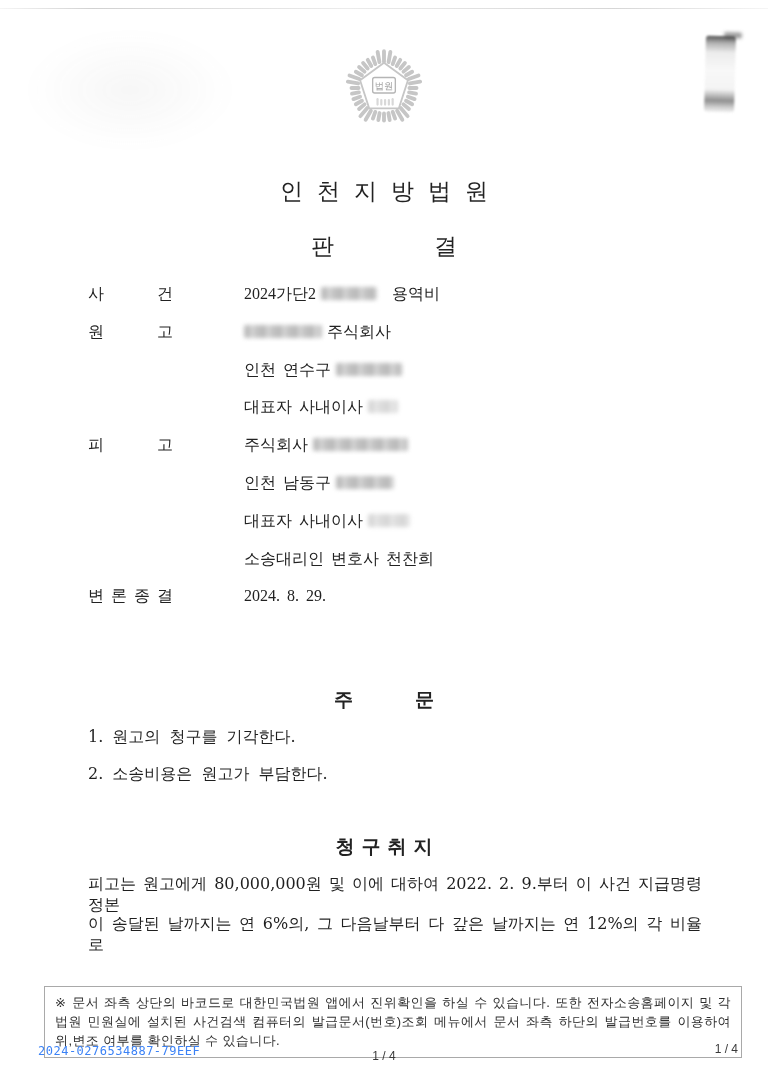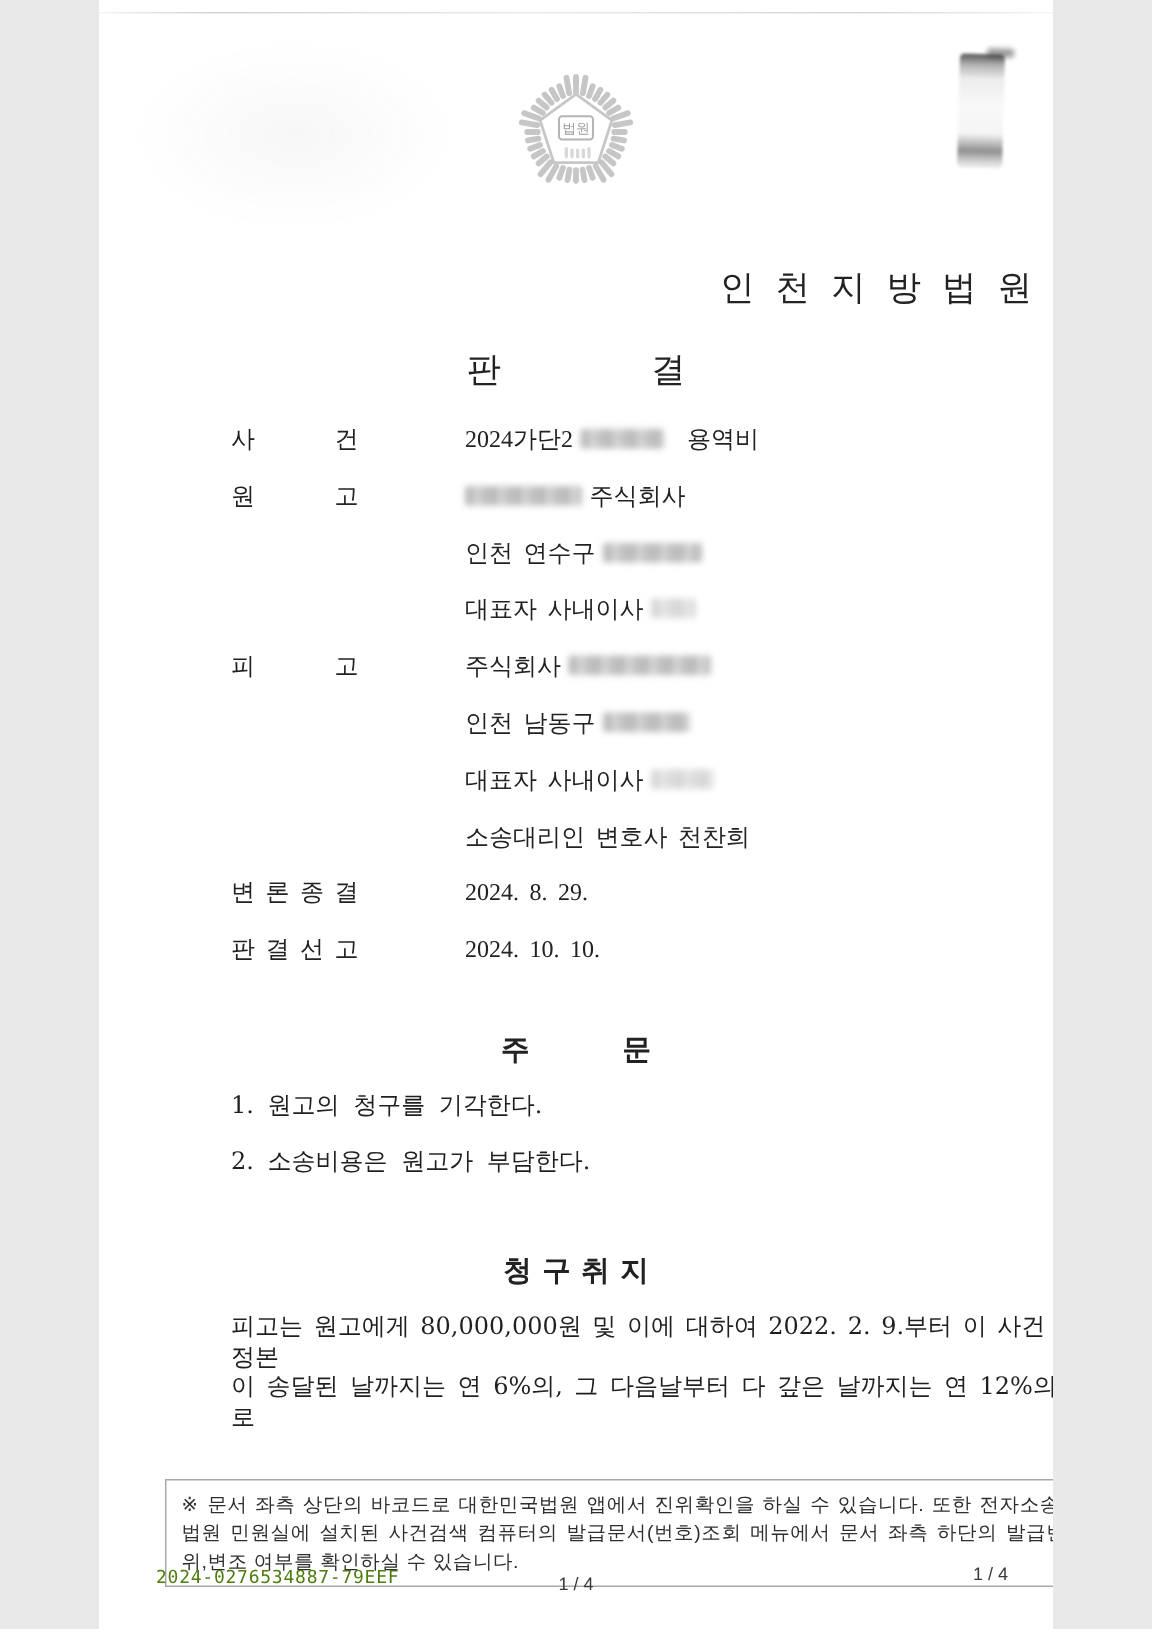--- a/index.html
+++ b/index.html
@@ -1,38 +1,38 @@
 <!DOCTYPE html>
 <html><head>
 <meta charset="utf-8">
 <style>
   html,body{margin:0;padding:0;background:#e9e9e9;}
   .page{
-    position:relative;width:636px;height:1086px;margin:0 auto;
+    position:relative;width:768px;height:1086px;margin:0 auto;
     background:#ffffff;overflow:hidden;
     font-family:"DejaVu Serif","Liberation Serif",serif;
     color:#1f1f1f;
   }
   
   .scan-topline{position:absolute;top:8px;left:0;right:0;height:1px;
     background:linear-gradient(90deg,rgba(0,0,0,.04),rgba(0,0,0,.18) 12%,rgba(0,0,0,.08) 45%,rgba(0,0,0,.16) 80%,rgba(0,0,0,.04));}
   .scan-blob-left{position:absolute;left:25px;top:30px;width:210px;height:120px;border-radius:50%;
     background:radial-gradient(closest-side,rgba(90,90,90,.05),rgba(90,90,90,0));filter:blur(6px);}
   .scan-mark-right{position:absolute;right:33px;top:36px;width:30px;height:76px;border-radius:3px;
     transform:rotate(1.5deg);filter:blur(1.2px);
     background:linear-gradient(180deg,
       rgba(40,40,40,.78) 0%,rgba(90,90,90,.45) 10%,rgba(170,170,170,.22) 22%,
       rgba(205,205,205,.14) 45%,rgba(190,190,190,.16) 70%,
       rgba(70,70,70,.6) 85%,rgba(120,120,120,.35) 94%,rgba(160,160,160,.15) 100%);}
   .scan-mark-right::after{content:"";position:absolute;top:-4px;right:-6px;width:18px;height:6px;
     background:rgba(60,60,60,.5);filter:blur(1.5px);border-radius:2px;}
   
   .seal{position:absolute;left:50%;top:46px;transform:translateX(-50%);}
   
-  .court-name{position:absolute;top:176px;left:0;right:0;text-align:right;
+  .court-name{position:absolute;top:176px;left:0;right:0;text-align:center;
     font-size:23px;letter-spacing:14px;text-indent:14px;color:#222;}
   .doc-type{position:absolute;top:231px;left:0;right:0;display:flex;justify-content:center;gap:100px;
     font-size:23px;color:#222;}
   .section-heading{position:absolute;left:0;right:0;display:flex;justify-content:center;
     font-size:19px;font-weight:600;color:#222;}
   .heading-order{top:687px;gap:62px;}
   .heading-claim{top:834px;letter-spacing:7px;text-indent:7px;}
   
   .case-table{position:absolute;top:283px;left:88px;right:60px;}
   .case-row{display:flex;height:37.8px;font-size:16px;line-height:22px;font-family:Liberation Serif, serif;}
@@ -47,21 +47,21 @@
   .order-item{height:36.5px;word-spacing:4px;}
   .claim-lines{position:absolute;top:874px;left:88px;width:614px;font-size:16px;}
   .claim-line{height:40px;text-align:justify;text-align-last:justify;word-spacing:2px;white-space:nowrap;display:flex;justify-content:space-between;}
   
   .jline{display:block;text-align:justify;text-align-last:justify;white-space:normal;}
   
   .footer-box{position:absolute;left:44px;top:986px;width:676px;border:1px solid #a9a9a9;
     padding:6px 10px 7px 10px;font-family:"Liberation Sans","DejaVu Sans",sans-serif;
     font-size:13px;line-height:19px;color:#2e2e2e;text-align:justify;letter-spacing:.4px;}
   .issue-number{position:absolute;left:38px;top:1044px;
-    font-family:"DejaVu Sans Mono","Liberation Mono",monospace;font-size:12px;color:#4d7c0f;letter-spacing:.5px;}
+    font-family:"DejaVu Sans Mono","Liberation Mono",monospace;font-size:12px;color:#3b82f6;letter-spacing:.5px;}
   .page-indicator-center{position:absolute;left:50%;top:1049px;transform:translateX(-50%);
     font-family:"Liberation Sans","DejaVu Sans",sans-serif;font-size:12px;color:#3a3a3a;}
   .page-indicator-right{position:absolute;right:30px;top:1042px;
     font-family:"Liberation Sans","DejaVu Sans",sans-serif;font-size:12px;color:#3a3a3a;}
 </style>
 </head>
 <body>
 
 <div class="page">
 
@@ -159,24 +159,20 @@
       <span class="row-value"><span>대표자 사내이사</span><span class="redacted light" style="width:42px"></span></span>
     </div>
     <div class="case-row">
       <span class="row-label"></span>
       <span class="row-value">소송대리인 변호사 천찬희</span>
     </div>
     <div class="case-row">
       <span class="row-label">변 론 종 결</span>
       <span class="row-value">2024. 8. 29.</span>
     </div>
-    <div class="case-row">
-      <span class="row-label">판 결 선 고</span>
-      <span class="row-value">2024. 10. 10.</span>
-    </div>
   </div>
 
   <div class="section-heading heading-order">
     <span>주</span>
     <span>문</span>
   </div>
 
   <div class="order-items">
     <div class="order-item">1. 원고의 청구를 기각한다.</div>
     <div class="order-item">2. 소송비용은 원고가 부담한다.</div>

